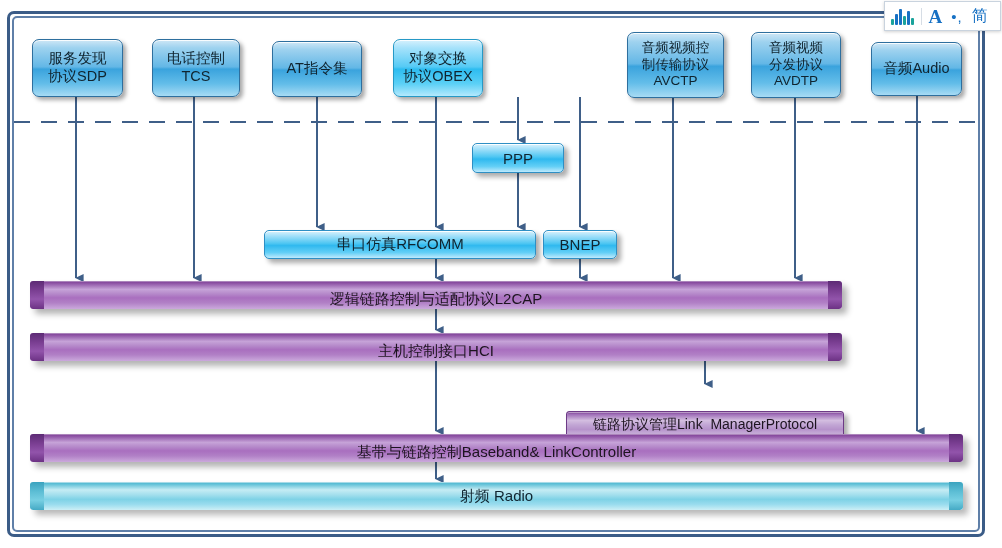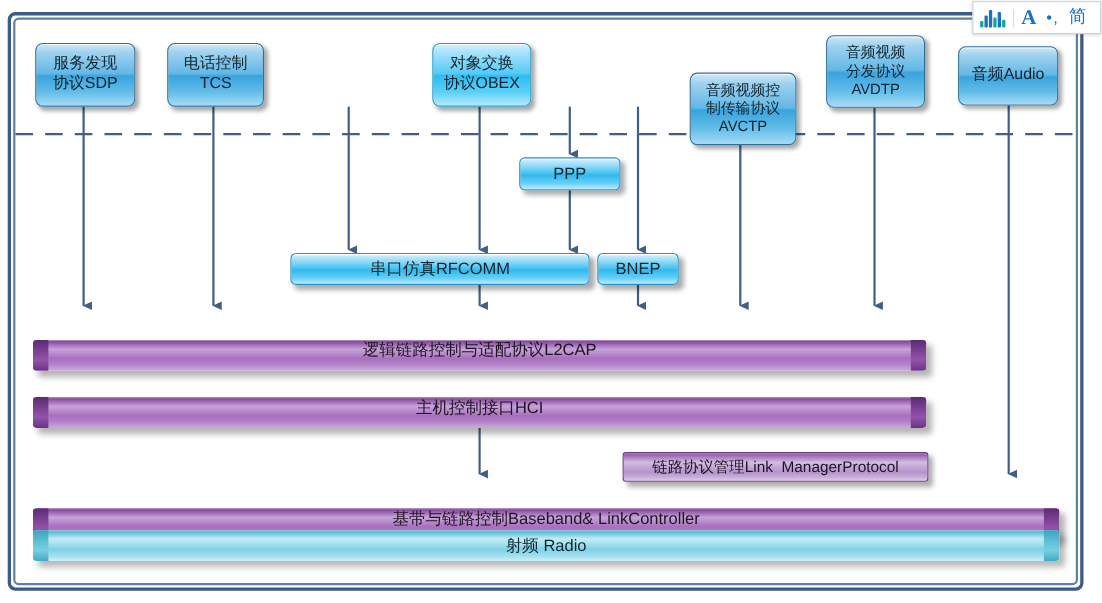--- a/index.html
+++ b/index.html
@@ -59,24 +59,23 @@
   }
 
   
   .pbar{
     position:absolute;box-sizing:border-box;
     border-radius:3px;
     background:linear-gradient(to bottom,
         #7b3f93 0%, #8e53a5 8%, #c6a3d8 30%, #b589ca 46%,
         #a96fbf 60%, #b180c6 78%, #cba9dc 100%);
     box-shadow:5px 5px 6px rgba(0,0,0,.30), inset 0 1px 0 rgba(255,255,255,.35);
-    display:flex;align-items:flex-start;justify-content:center;
+    display:flex;align-items:flex-end;justify-content:center;
     color:#1d1420;font-size:15px;
     overflow:hidden;
-    margin-top:28px;
   }
   
   .pbar::before,.pbar::after{
     content:"";position:absolute;top:0;bottom:0;width:14px;
     background:linear-gradient(to bottom,#5d2b75 0%,#7b3f93 35%,#9254ab 65%,#6c3284 100%);
   }
   .pbar::before{left:0;border-radius:3px 0 0 3px;}
   .pbar::after{right:0;border-radius:0 3px 3px 0;}
   .pbar .lbl{position:relative;z-index:2;}
 
@@ -181,25 +180,28 @@
   </svg>
 
   <div class="tbox" style="left:32px;top:39px;width:91px;height:58px;">
     <span class="tbox-txt">服务发现
 协议SDP</span>
   </div>
   <div class="tbox" style="left:152px;top:39px;width:88px;height:58px;">
     <span class="tbox-txt">电话控制
 TCS</span>
   </div>
+  <div class="tbox" style="left:272px;top:41px;width:90px;height:56px;">
+    <span class="tbox-txt">AT指令集</span>
+  </div>
   <div class="tbox bright" style="left:393px;top:39px;width:90px;height:58px;">
     <span class="tbox-txt">对象交换
 协议OBEX</span>
   </div>
-  <div class="tbox" style="left:627px;top:32px;width:97px;height:66px;font-size:13.5px;margin-top:34px;">
+  <div class="tbox" style="left:627px;top:32px;width:97px;height:66px;font-size:13.5px;">
     <span class="tbox-txt">音频视频控
 制传输协议
 AVCTP</span>
   </div>
   <div class="tbox" style="left:751px;top:32px;width:90px;height:66px;font-size:13.5px;">
     <span class="tbox-txt">音频视频
 分发协议
 AVDTP</span>
   </div>
   <div class="tbox" style="left:871px;top:42px;width:91px;height:54px;">

